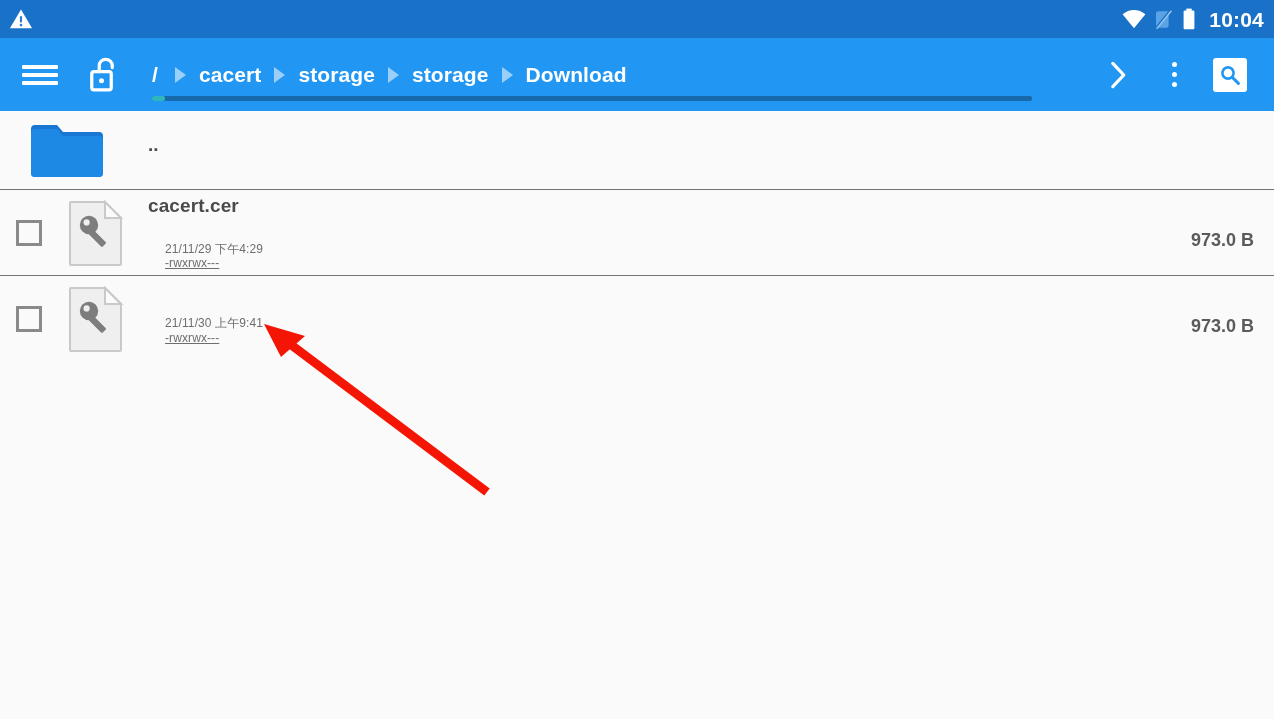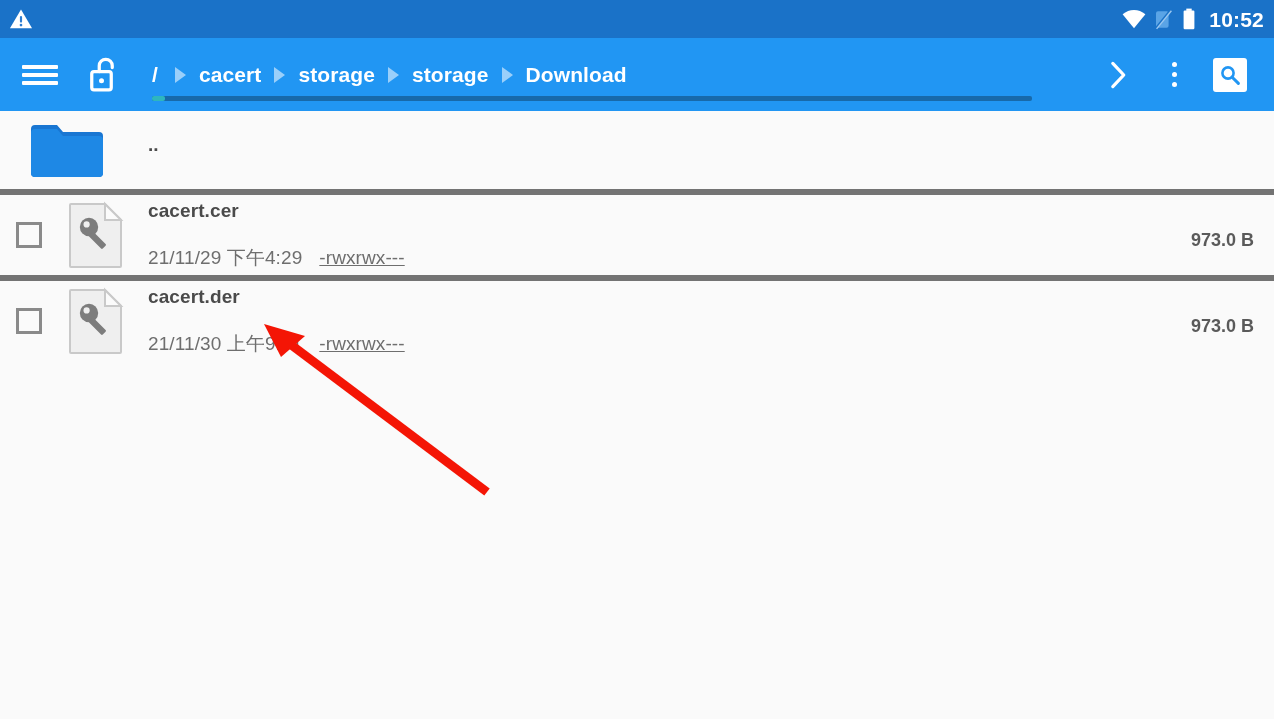--- a/index.html
+++ b/index.html
@@ -175,21 +175,21 @@
   }
   .row {
     position: relative;
     display: flex;
     align-items: center;
     width: 1274px;
     box-sizing: border-box;
     cursor: pointer;
   }
   .row-parent { height: 78px; padding-left: 0; }
-  .row-file { height: 86px; border-top: 6px solid #737373; }
+  .row-file { height: 86px; border-top: 1px solid #737373; }
 
   .cb-cell {
     width: 58px;
     display: flex;
     align-items: center;
     justify-content: center;
     flex: none;
   }
   .checkbox {
     width: 26px; height: 26px;
@@ -225,26 +225,27 @@
   }
   .name-parent {
     font-size: 19px;
     font-weight: bold;
     color: #4A4A4A;
     line-height: 1.0;
     margin-bottom: 12px;
   }
   .meta {
     margin-top: 24px;
-    font-size: 19px;
+    font-size: 12px;
     color: #6E6E6E;
     letter-spacing: 0.1px;
     line-height: 1.2;
     display: flex;
     align-items: baseline;
+    flex-direction: column;
   }
   .meta .perm { margin-left: 17px; text-decoration: underline; }
   .sub {
     font-size: 17px;
     color: #6E6E6E;
     line-height: 1.2;
   }
   .size-cell {
     flex: none;
     padding-right: 20px;
@@ -292,21 +293,21 @@
           <line x1="0.6" y1="19.6" x2="15.4" y2="1.4" stroke="#1A72C8" stroke-width="2.4"></line>
           <line x1="1.6" y1="19.9" x2="16.4" y2="1.7" stroke="#9CC8F0" stroke-width="1.4"></line>
         </svg>
       </span>
       <span>
         <svg class="ic" width="14" height="22" viewBox="0 0 14 22">
           <rect x="4.3" y="0.6" width="5.4" height="2.3" fill="#FFFFFF"></rect>
           <rect x="1.6" y="2.6" width="10.8" height="18.6" rx="1.2" fill="#FFFFFF"></rect>
         </svg>
       </span>
-      <span class="status-time">10:52</span>
+      <span class="status-time">10:04</span>
     </div>
   </div>
 
   <div class="app-bar">
     <div class="app-bar-row">
 
       <div class="bar-btn hamburger">
         <div>
           <span></span>
           <span></span>
@@ -411,21 +412,20 @@
           <path d="M5 4 h34 l16 16 v46 a1 1 0 0 1 -1 1 h-49 a1 1 0 0 1 -1 -1 v-61 a1 1 0 0 1 1 -1 z" fill="#EFEFEF" stroke="#C9C9C9" stroke-width="2"></path>
           <path d="M39 4 l16 16 h-16 z" fill="#FBFBFB" stroke="#C9C9C9" stroke-width="2"></path>
           <g fill="#7D7D7D">
             <circle cx="23" cy="27" r="9.2"></circle>
             <circle cx="20.6" cy="24.4" r="3.1" fill="#EFEFEF"></circle>
             <rect x="27" y="31.5" width="19" height="6.4" rx="1.2" transform="rotate(45 27 31.5)"></rect>
           </g>
         </svg>
       </div>
       <div class="row-text">
-        <div class="name">cacert.der</div>
         <div class="meta">
           <span>21/11/30 上午9:41</span>
           <span class="perm">-rwxrwx---</span>
         </div>
       </div>
       <div class="size-cell">973.0 B</div>
     </div>
 
   </div>
 

